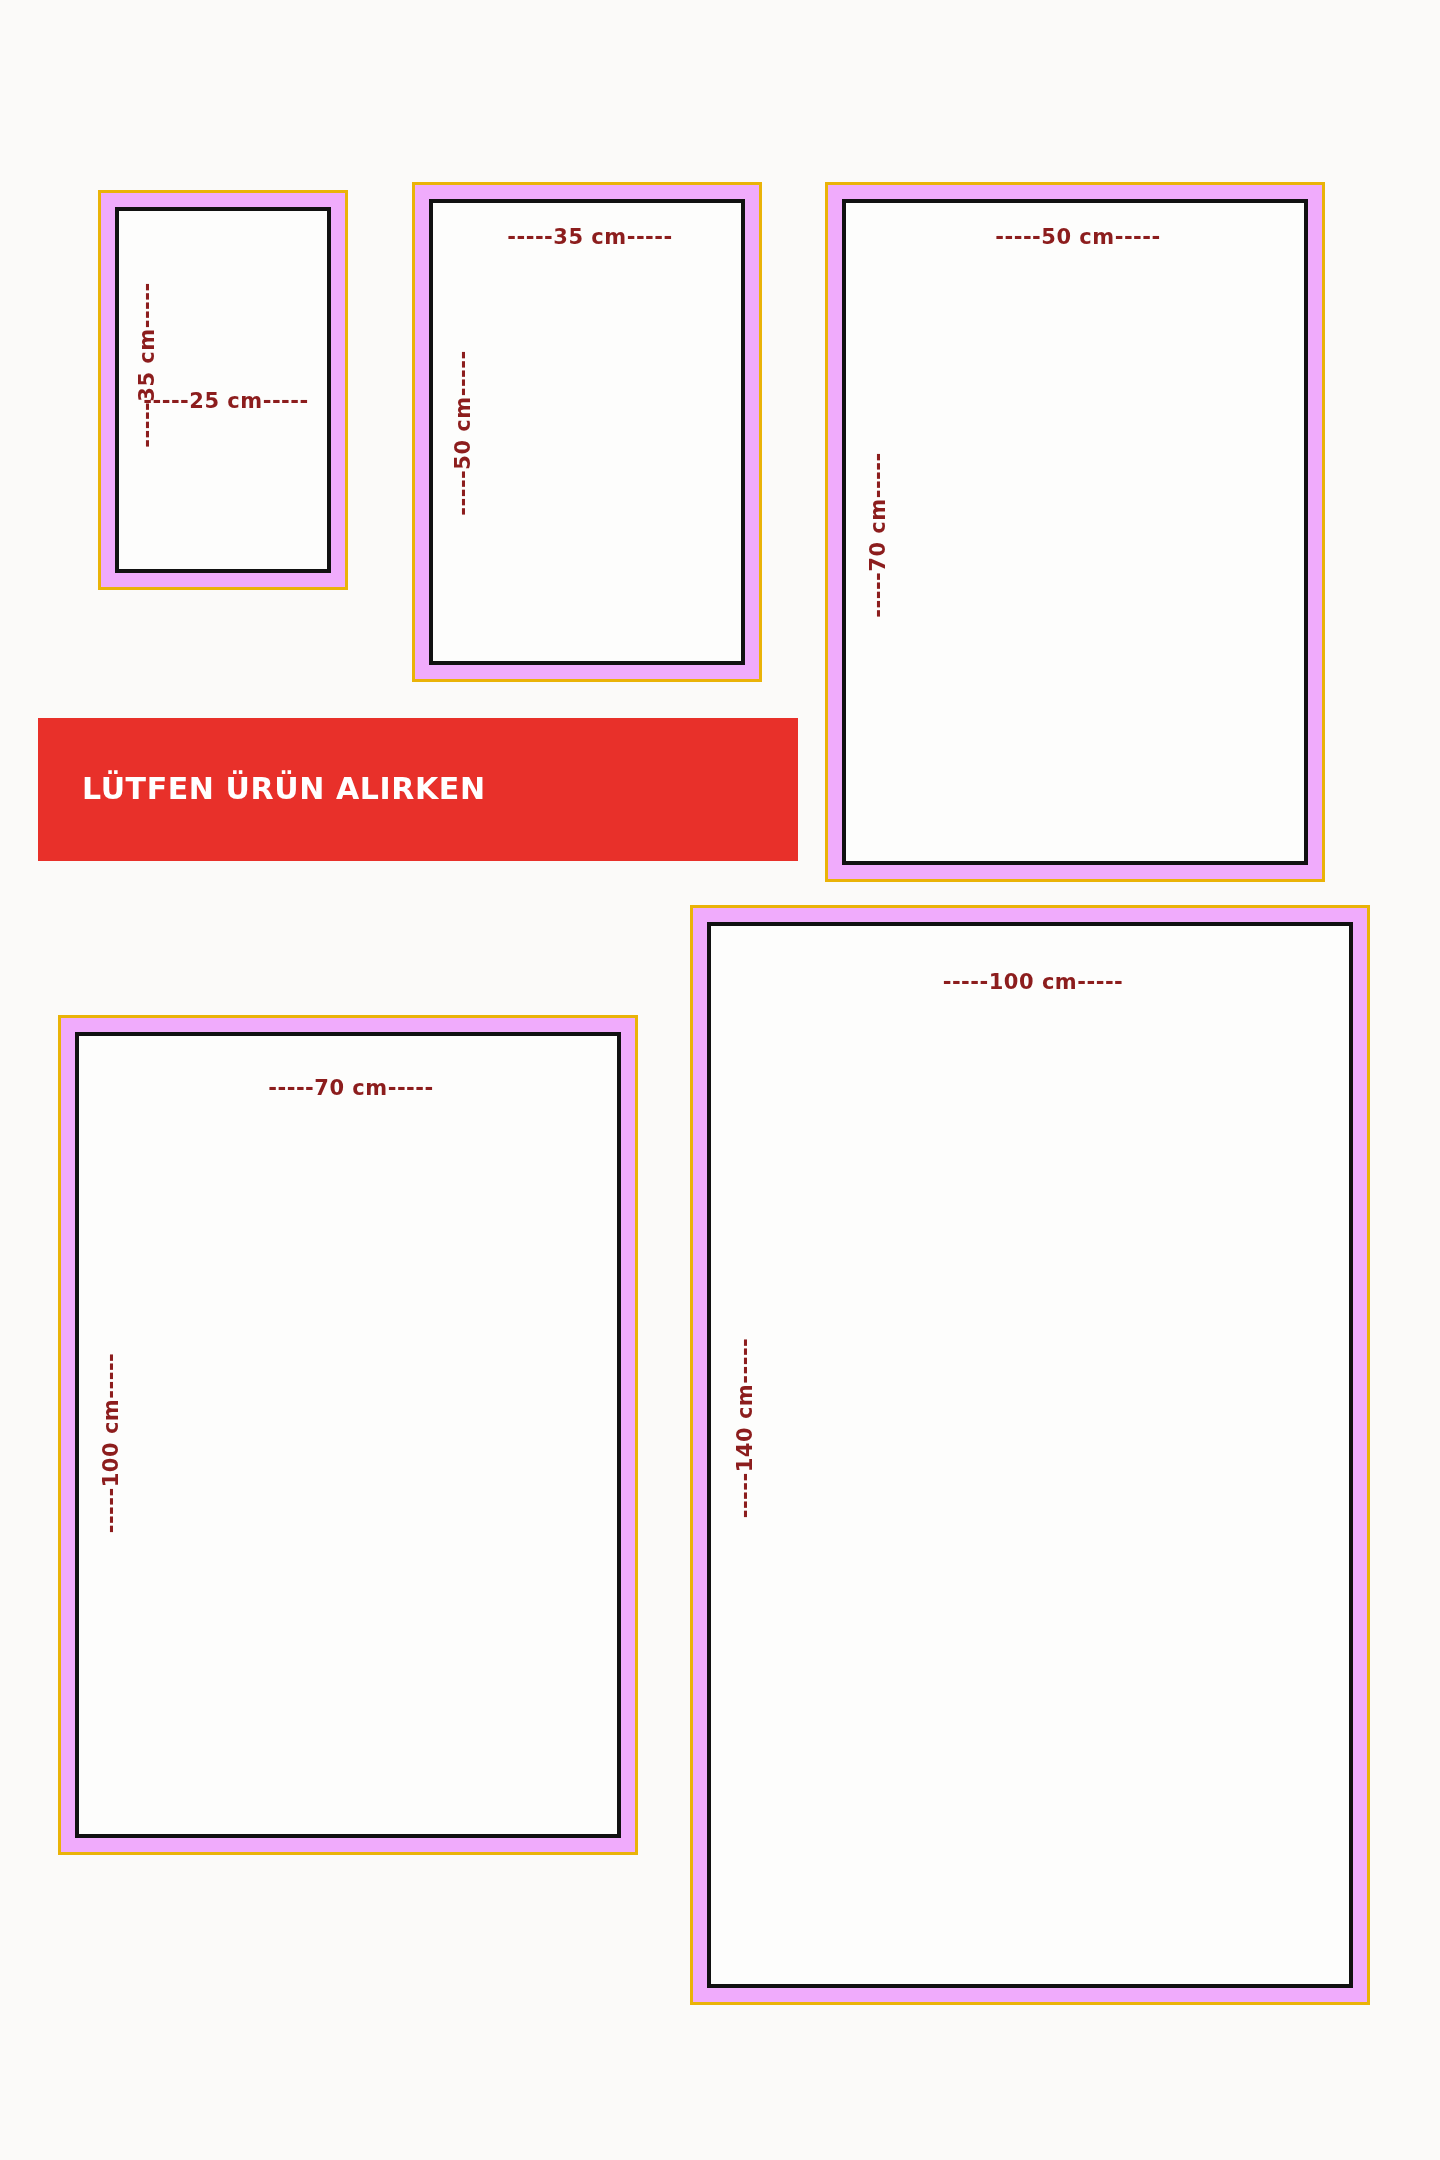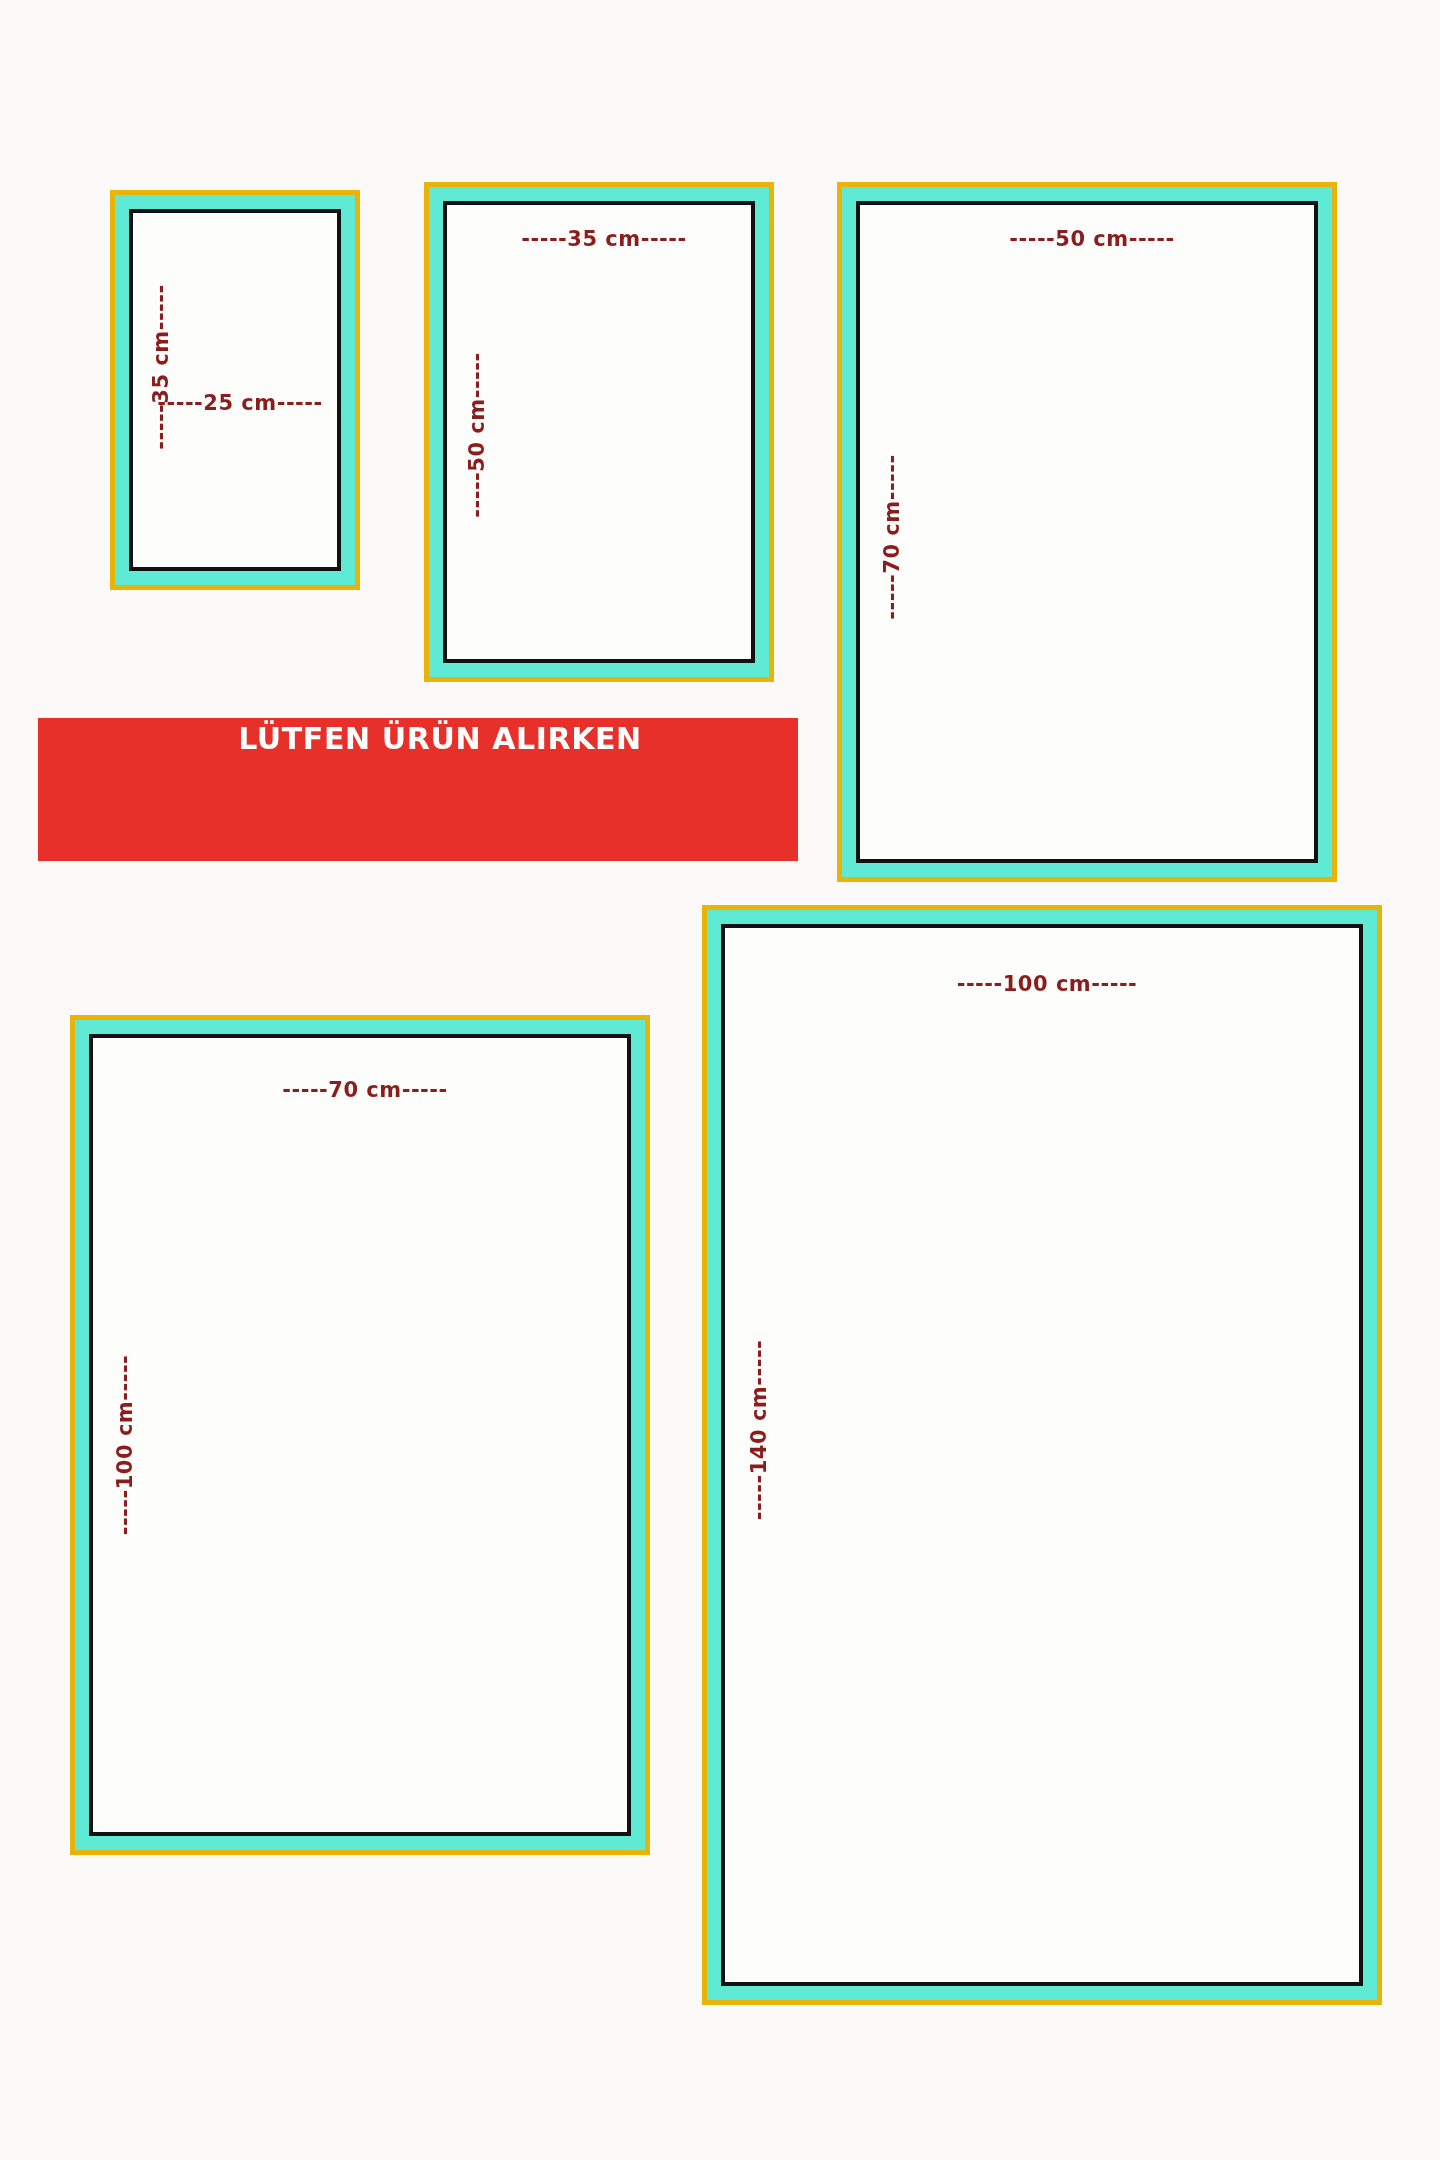--- a/index.html
+++ b/index.html
@@ -20,24 +20,23 @@
     left: 0;
     top: 0;
     width: 1440px;
     height: 2160px;
     background: #fbfaf9;
   }
 
   
   .frame {
     position: absolute;
-    background: #5eead4;
-    border: 5px solid #eab308;
+    background: #f0abfc;
+    border: 3px solid #eab308;
     box-sizing: border-box;
-    margin-left: 12px;
   }
   .frame-inner {
     position: absolute;
     left: 14px;
     top: 14px;
     right: 14px;
     bottom: 14px;
     border: 4px solid #111111;
     background: #fdfdfc;
     box-sizing: border-box;
@@ -60,21 +59,21 @@
     
     transform-origin: 50% 50%;
     transform: translate(-50%, -50%) rotate(-90deg);
   }
 
   
   #warning-banner {
     position: absolute;
     background: #e8302a;
     display: flex;
-    flex-direction: row;
+    flex-direction: column;
     justify-content: center;
     padding-left: 44px;
     box-sizing: border-box;
   }
   #warning-banner .line {
     color: #ffffff;
     font-weight: bold;
     font-size: 30px;
     letter-spacing: 0.6px;
     line-height: 1.42;

